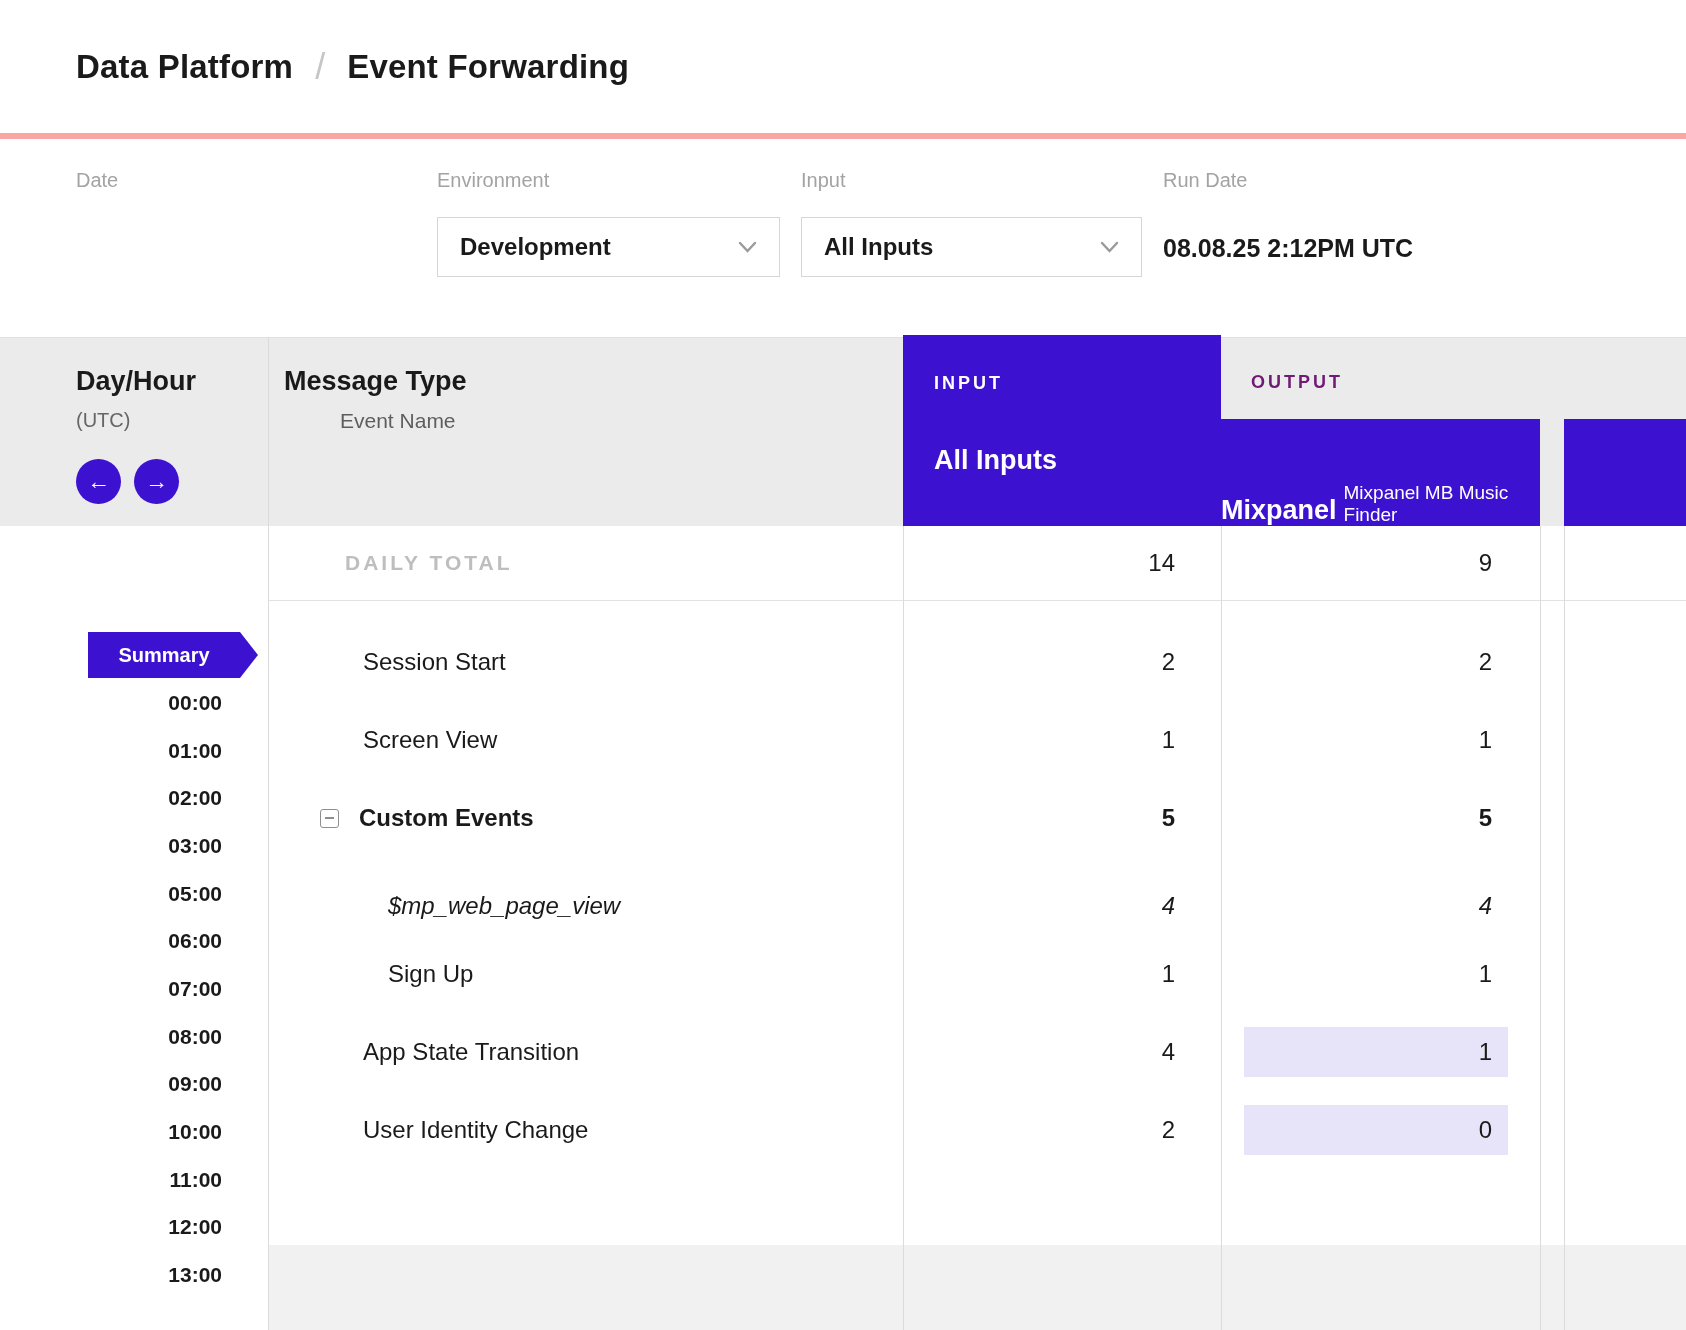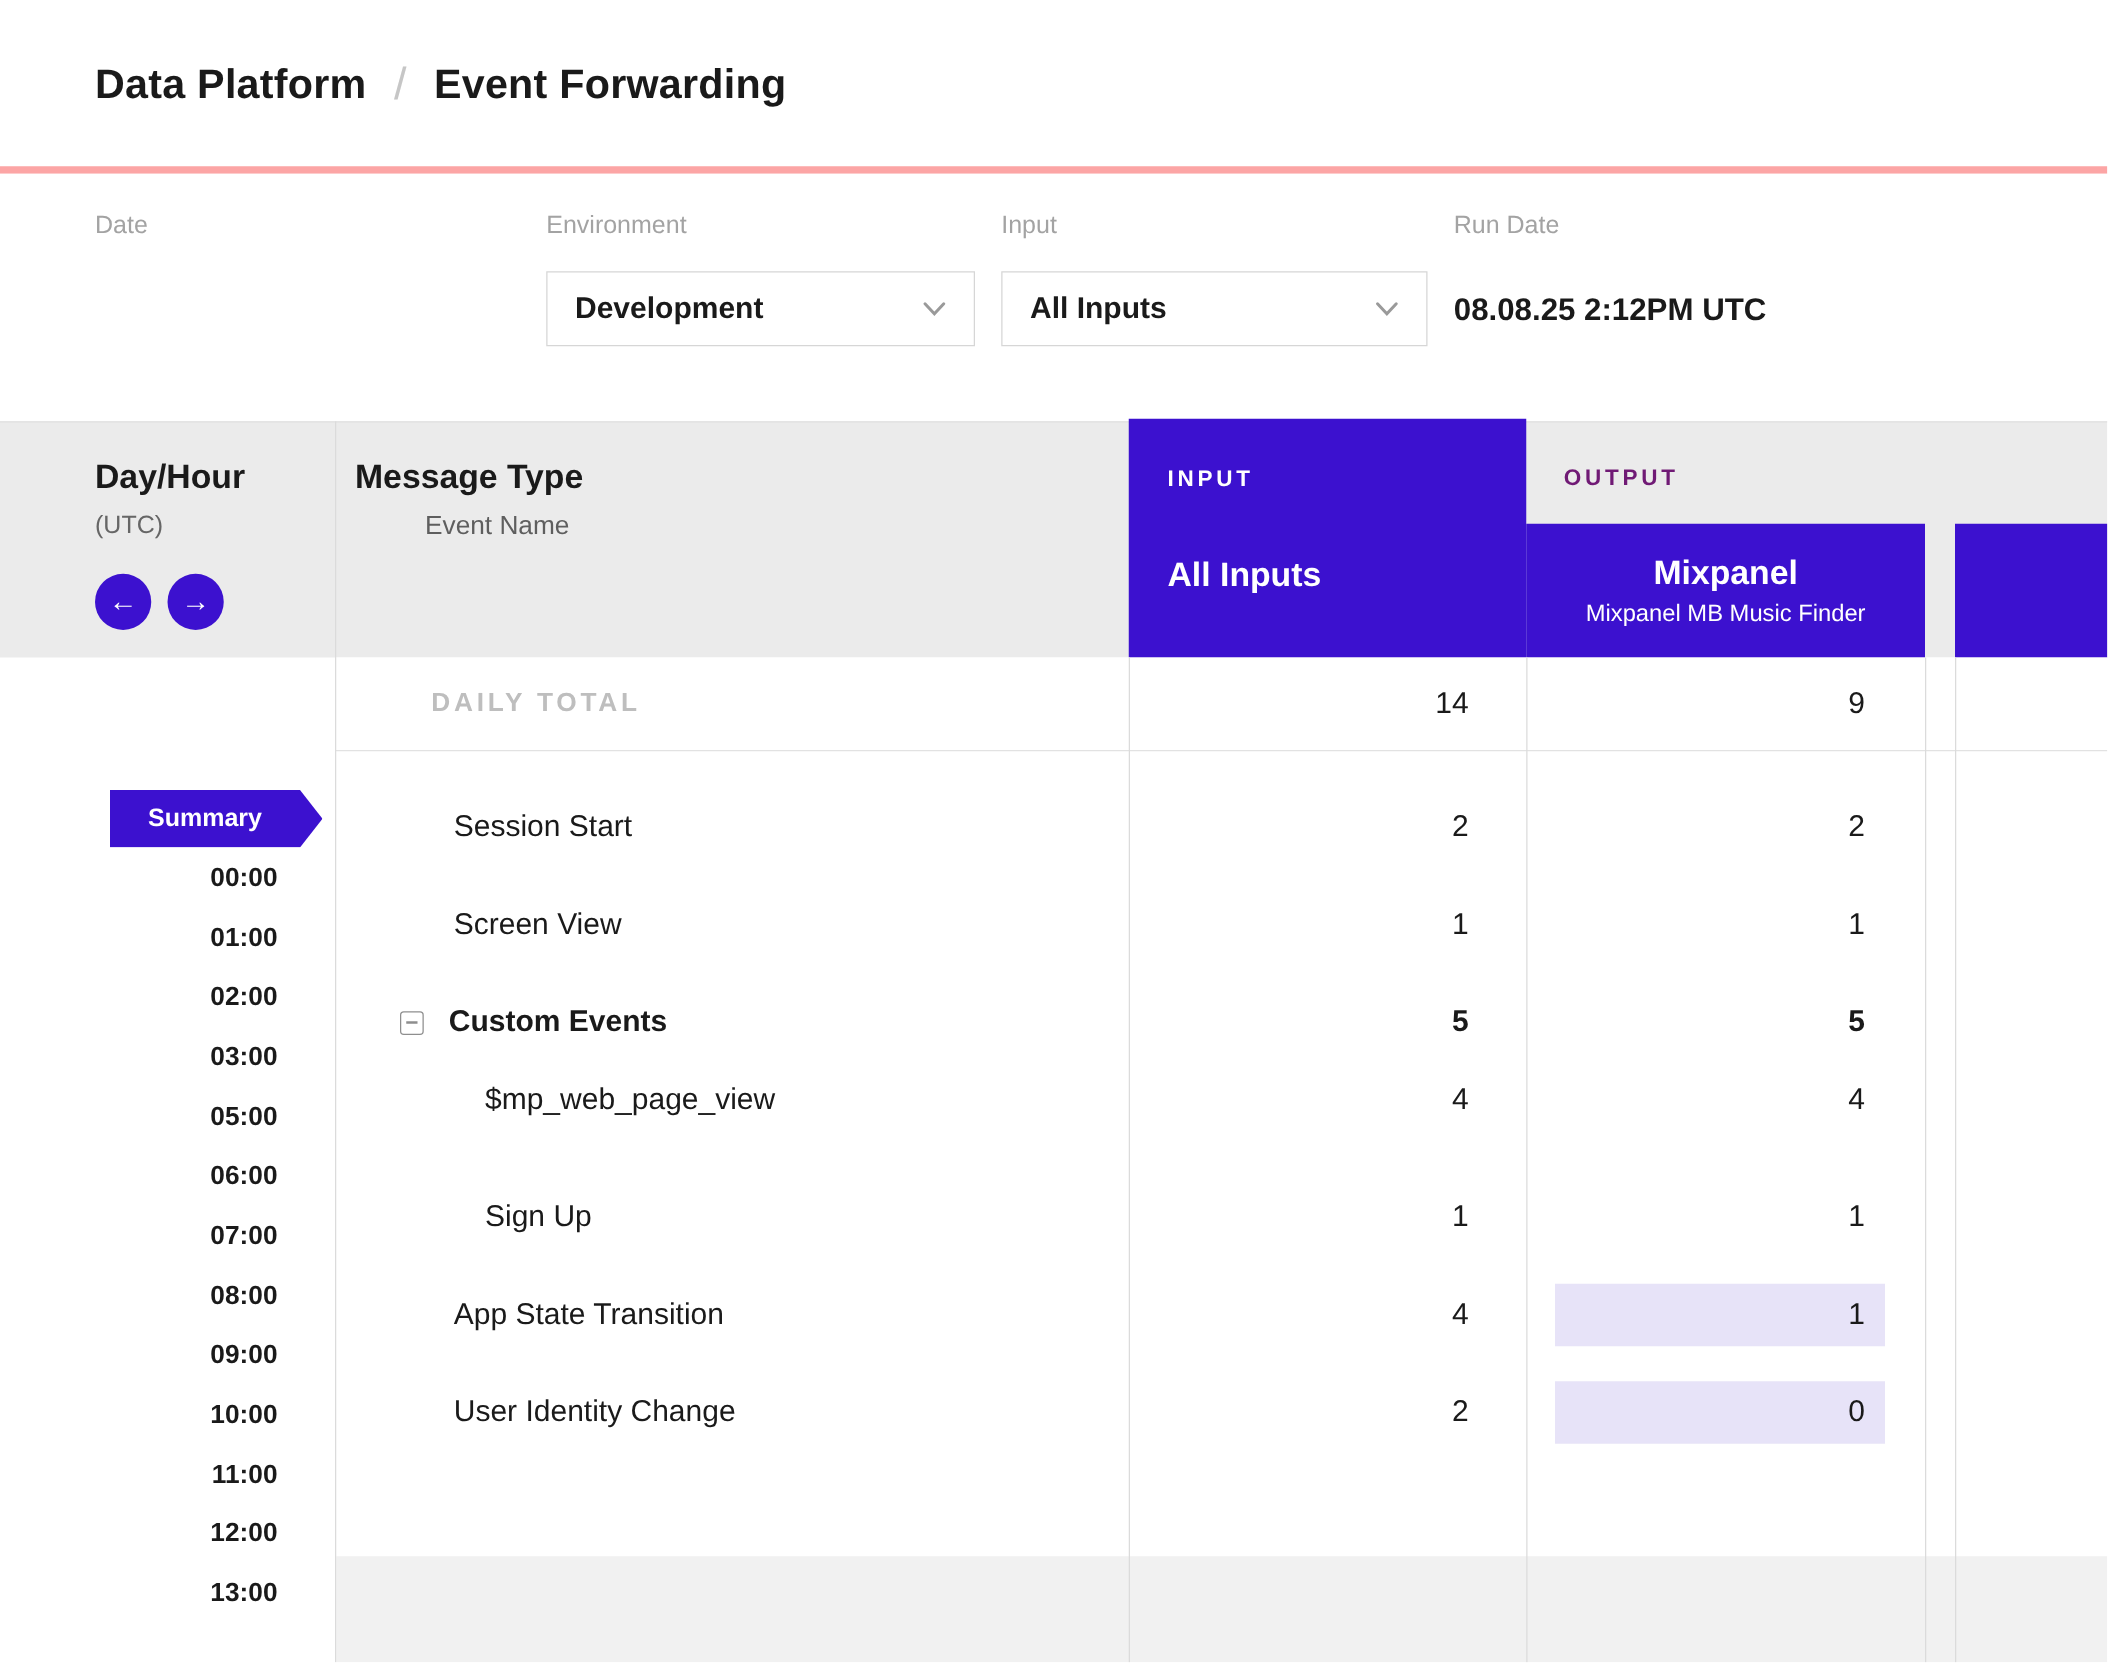--- a/index.html
+++ b/index.html
@@ -42,38 +42,38 @@
   .nav-prev{left:76px;}
   .nav-next{left:134px;}
   .mt-title{position:absolute;left:284px;top:366px;font-size:27px;font-weight:700;}
   .mt-sub{position:absolute;left:340px;top:409px;font-size:21px;color:#5E5E5E;}
   .input-block{position:absolute;left:903px;top:335px;width:318px;height:191px;background:var(--accent);color:#fff;cursor:pointer;}
   .kicker{font-size:18px;font-weight:700;letter-spacing:3px;}
   .input-kicker{position:absolute;left:31px;top:38px;}
   .input-title{position:absolute;left:31px;top:110px;font-size:27px;font-weight:700;}
   .output-kicker{position:absolute;left:1251px;top:372px;color:#701a75;}
   .mix-block{position:absolute;left:1221px;top:419px;width:319px;height:107px;background:var(--accent);color:#fff;
-    display:flex;flex-direction:column;align-items:center;justify-content:center;gap:7px;cursor:pointer;}
+    display:flex;flex-direction:row;align-items:flex-end;justify-content:center;gap:7px;cursor:pointer;}
   .mix-title{font-size:27px;font-weight:700;}
   .mix-sub{font-size:19px;}
   .partial-block{position:absolute;left:1564px;top:419px;width:122px;height:107px;background:var(--accent);}
 
   
   .total-row{position:absolute;left:268px;top:526px;width:1418px;height:75px;background:#fff;border-bottom:1px solid #E2E2E2;text-align:center;}
   .total-label{position:absolute;left:77px;top:0;height:100%;display:flex;align-items:center;
     font-size:21px;font-weight:700;letter-spacing:3px;color:#BEBEBE;}
   .cell-in{position:absolute;left:635px;top:0;width:318px;height:100%;display:flex;align-items:center;
     justify-content:flex-end;padding-right:46px;font-size:24px;}
   .cell-out{position:absolute;left:953px;top:0;width:319px;height:100%;display:flex;align-items:center;
     justify-content:flex-end;padding-right:48px;font-size:24px;}
 
   
   .rows{position:absolute;left:268px;top:623px;width:1418px;height:546px;background:#fff;}
   .row{position:absolute;left:0;width:100%;height:78px;}
-  .r0{top:0;}.r1{top:78px;}.r2{top:156px;}.r3{top:218px;}.r4{top:312px;}.r5{top:390px;}.r6{top:468px;}
+  .r0{top:0;}.r1{top:78px;}.r2{top:156px;}.r3{top:244px;font-style:italic;}.r4{top:312px;}.r5{top:390px;}.r6{top:468px;}
   .cell-name{position:absolute;left:0;top:0;width:635px;height:100%;display:flex;align-items:center;
     padding-left:95px;font-size:24px;gap:20px;}
   .cell-name.lvl1{padding-left:120px;}
   .cell-name.group{padding-left:52px;font-weight:700;}
   .row.bold .cell-in,.row.bold .cell-out{font-weight:700;}
   .minus-box{width:19px;height:19px;border:1.5px solid #8E8E8E;border-radius:3px;position:relative;flex:none;cursor:pointer;}
   .minus-box::after{content:"";position:absolute;left:4px;right:4px;top:50%;height:2px;margin-top:-1px;background:#8E8E8E;}
   .cell-out.has-hl{padding-right:0;}
   .hlbox{position:absolute;left:23px;top:14px;width:264px;height:50px;background:var(--highlight-cell);
     display:flex;align-items:center;justify-content:flex-end;padding-right:16px;}

